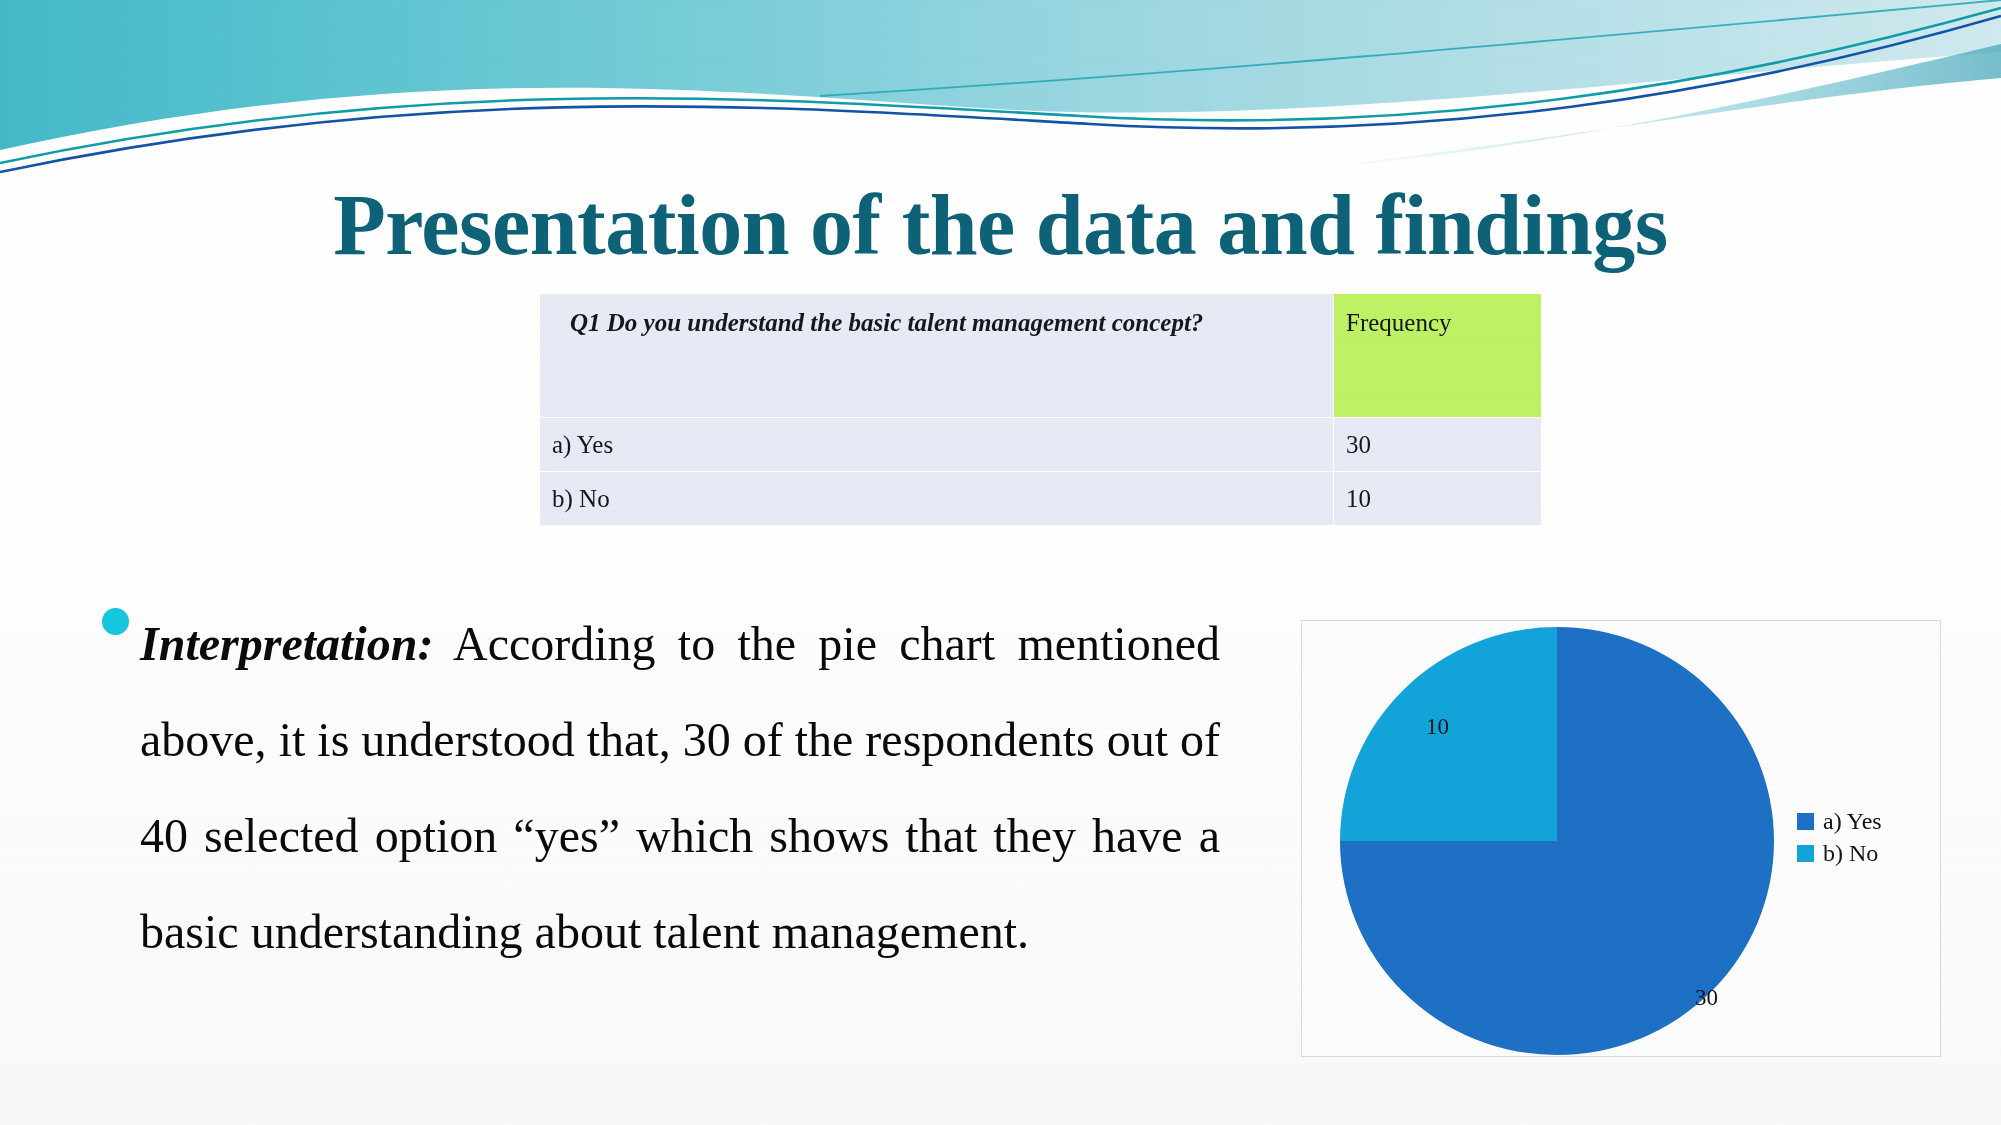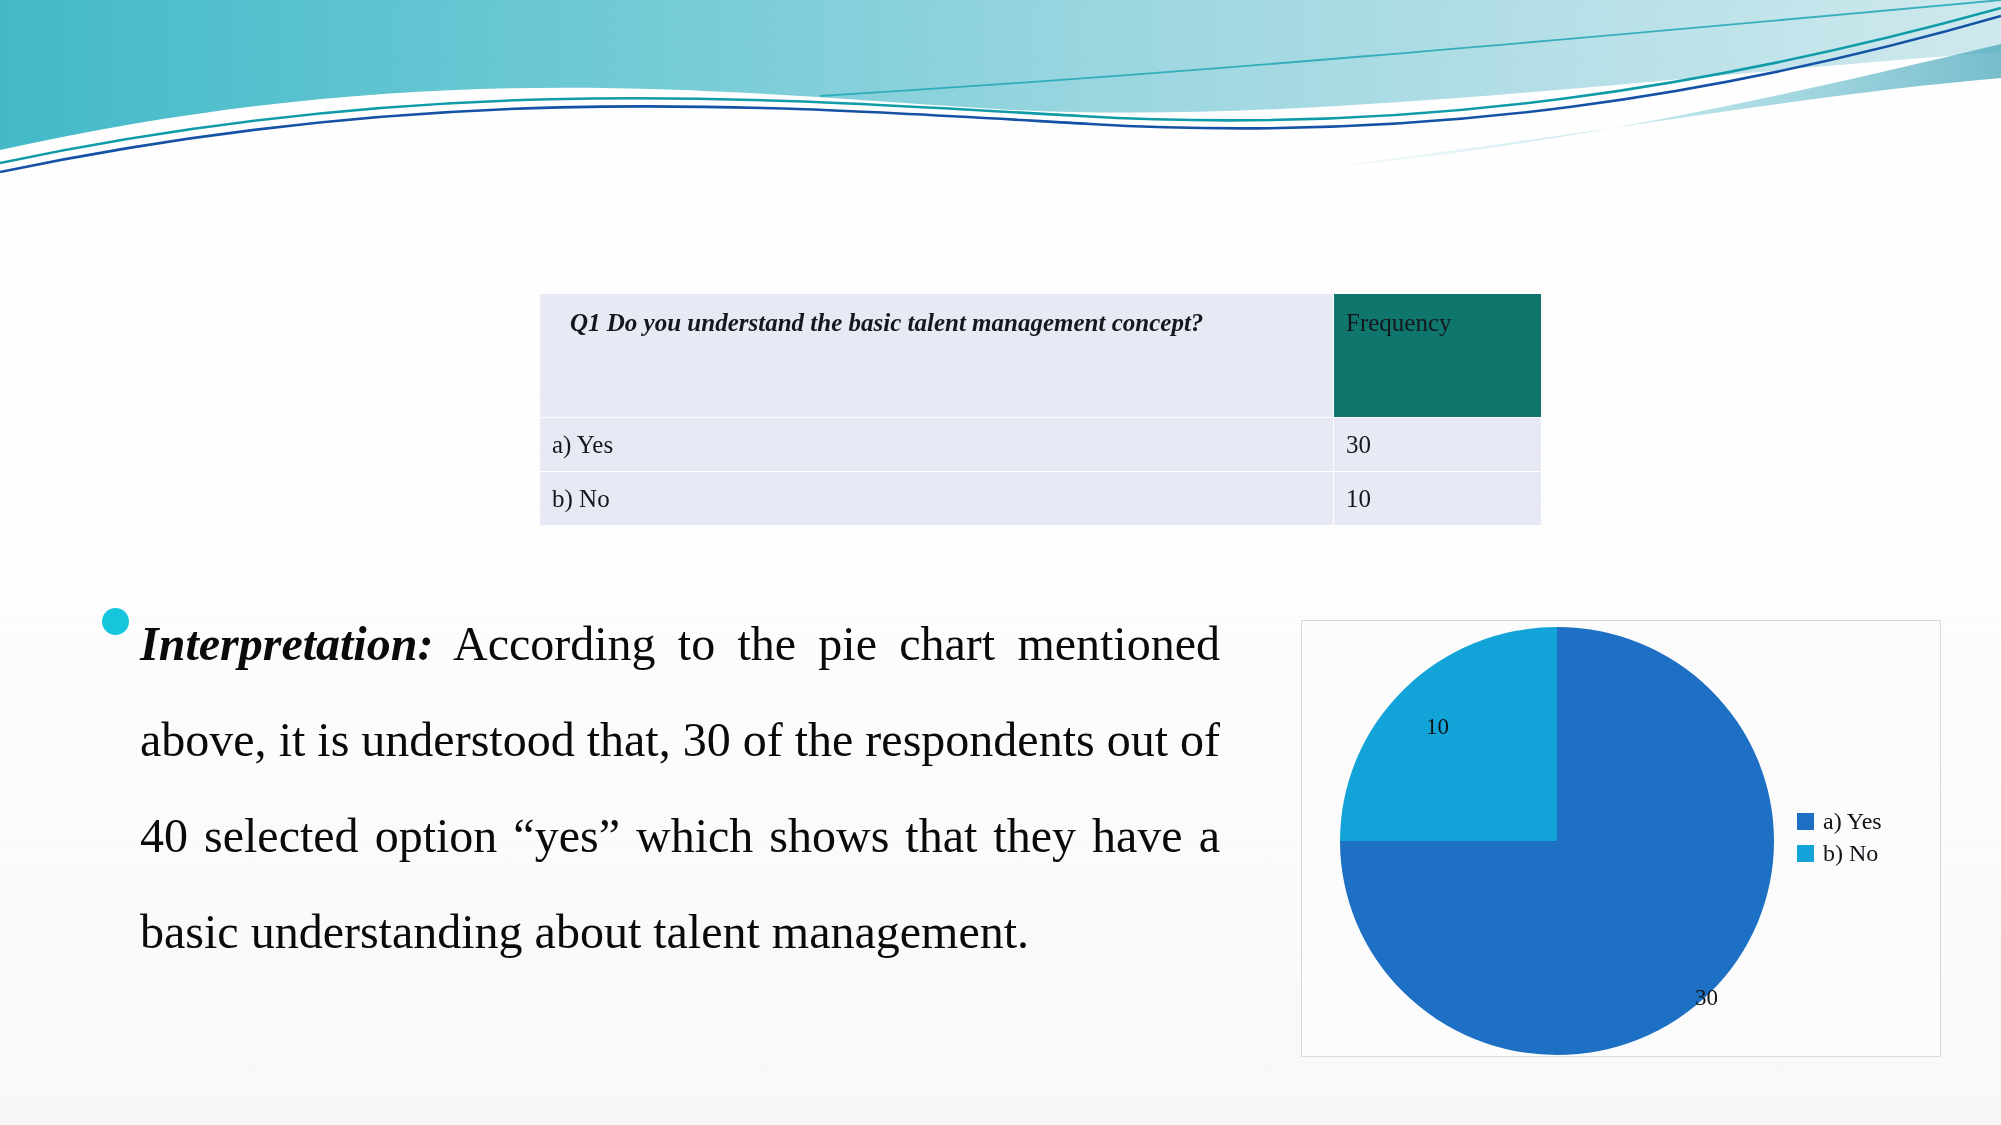--- a/index.html
+++ b/index.html
@@ -226,28 +226,29 @@
       <path d="M0,163 C430,72 760,98 1080,116
                C1420,136 1720,86 2001,8" fill="none" stroke="#0f9ba8" stroke-width="2.6"></path>
 
       <path d="M0,172 C440,80 770,106 1090,124
                C1430,144 1730,94 2001,16" fill="none" stroke="#1452a6" stroke-width="2.6"></path>
 
       <path d="M820,96 C1180,74 1520,44 2001,0" fill="none" stroke="#1ea6b4" stroke-width="1.8" opacity=".85"></path>
     </svg>
   </div>
 
+  <div class="title" style="color: rgb(13, 98, 120);">Presentation of the data and findings</div>
 
   <table class="q-table">
     <tbody>
       <tr class="header-row">
         <td class="col-label" style="background: rgb(231, 233, 244); padding-left: 30px;">
           <div class="th-question">Q1 Do you understand the basic talent management concept?</div>
         </td>
-        <td class="col-freq" style="background: #0f766e;">
+        <td class="col-freq" style="background: #bef264;">
           <div class="th-frequency">Frequency</div>
         </td>
       </tr>
       <tr class="data-row">
         <td class="col-label" style="background: rgb(231, 233, 244);">
           <span class="cell-text">a) Yes</span>
         </td>
         <td class="col-freq" style="background: rgb(231, 233, 244);">
           <span class="cell-text">30</span>
         </td>

